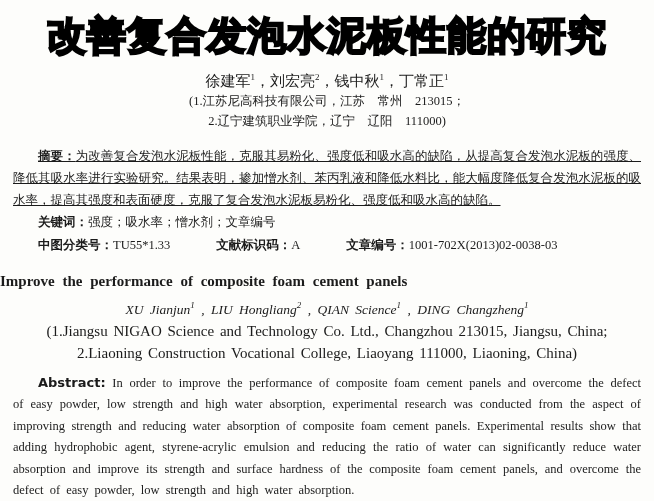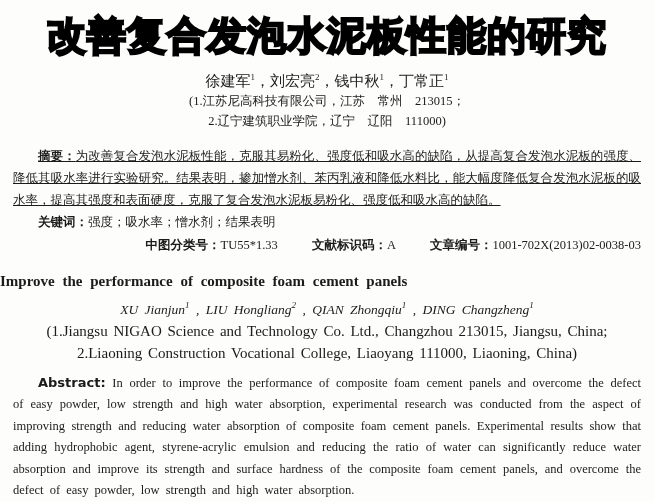--- a/index.html
+++ b/index.html
@@ -57,22 +57,21 @@
     font-size: 12.5px;
     line-height: 22px;
     text-indent: 2em;
   }
   .meta-row {
     margin: 0 13px;
     padding-left: 2em;
     font-size: 12.5px;
     line-height: 24px;
     display: flex;
-    gap: 34px;
-    justify-content: flex-end;
+    gap: 46px;
   }
   .meta-item { white-space: nowrap; }
   .en-title {
     text-align: left;
     font-weight: bold;
     font-size: 15px;
     margin-top: 14px;
     line-height: 20px;
     word-spacing: 4px;
   }
@@ -113,32 +112,32 @@
 
   <div class="cn-authors">
     <span>徐建军</span><sup>1</sup><span>，</span><span>刘宏亮</span><sup>2</sup><span>，</span><span>钱中秋</span><sup>1</sup><span>，</span><span>丁常正</span><sup>1</sup>
   </div>
 
   <div class="cn-affil">(1.江苏尼高科技有限公司，江苏　常州　213015；</div>
   <div class="cn-affil">2.辽宁建筑职业学院，辽宁　辽阳　111000)</div>
 
   <p class="abstract-cn"><span class="label-cn">摘要：</span><span>为改善复合发泡水泥板性能，克服其易粉化、强度低和吸水高的缺陷，从提高复合发泡水泥板的强度、降低其吸水率进行实验研究。结果表明，掺加憎水剂、苯丙乳液和降低水料比，能大幅度降低复合发泡水泥板的吸水率，提高其强度和表面硬度，克服了复合发泡水泥板易粉化、强度低和吸水高的缺陷。</span></p>
 
-  <p class="keywords-cn"><span class="label-cn">关键词：</span><span>强度；吸水率；憎水剂；结果表明</span></p>
+  <p class="keywords-cn"><span class="label-cn">关键词：</span><span>强度；吸水率；憎水剂；文章编号</span></p>
 
   <div class="meta-row">
     <span class="meta-item"><span class="label-cn">中图分类号：</span><span>TU55*1.33</span></span>
     <span class="meta-item"><span class="label-cn">文献标识码：</span><span>A</span></span>
     <span class="meta-item"><span class="label-cn">文章编号：</span><span>1001-702X(2013)02-0038-03</span></span>
   </div>
 
   <div class="en-title">Improve  the  performance  of  composite  foam  cement  panels</div>
 
   <div class="en-authors">
-    <span>XU  Jianjun</span><sup>1</sup><span> , </span><span>LIU  Hongliang</span><sup>2</sup><span> , </span><span>QIAN  Zhongqiu</span><sup>1</sup><span> , </span><span>DING  Changzheng</span><sup>1</sup>
+    <span>XU  Jianjun</span><sup>1</sup><span> , </span><span>LIU  Hongliang</span><sup>2</sup><span> , </span><span>QIAN  Science</span><sup>1</sup><span> , </span><span>DING  Changzheng</span><sup>1</sup>
   </div>
 
   <div class="en-affil">(1.Jiangsu  NIGAO  Science  and  Technology  Co.  Ltd., Changzhou  213015, Jiangsu, China;</div>
   <div class="en-affil">2.Liaoning  Construction  Vocational  College, Liaoyang  111000, Liaoning, China)</div>
 
   <p class="abstract-en"><span class="label-en">Abstract:</span> <span>In order to improve the performance of composite foam cement panels and overcome the defect of easy powder, low strength and high water absorption, experimental research was conducted from the aspect of improving strength and reducing water absorption of composite foam cement panels. Experimental results show that adding hydrophobic agent, styrene-acrylic emulsion and reducing the ratio of water can significantly reduce water absorption and improve its strength and surface hardness of the composite foam cement panels, and overcome the defect of easy powder, low strength and high water absorption.</span></p>
 
 </div>
 
 </body></html>

